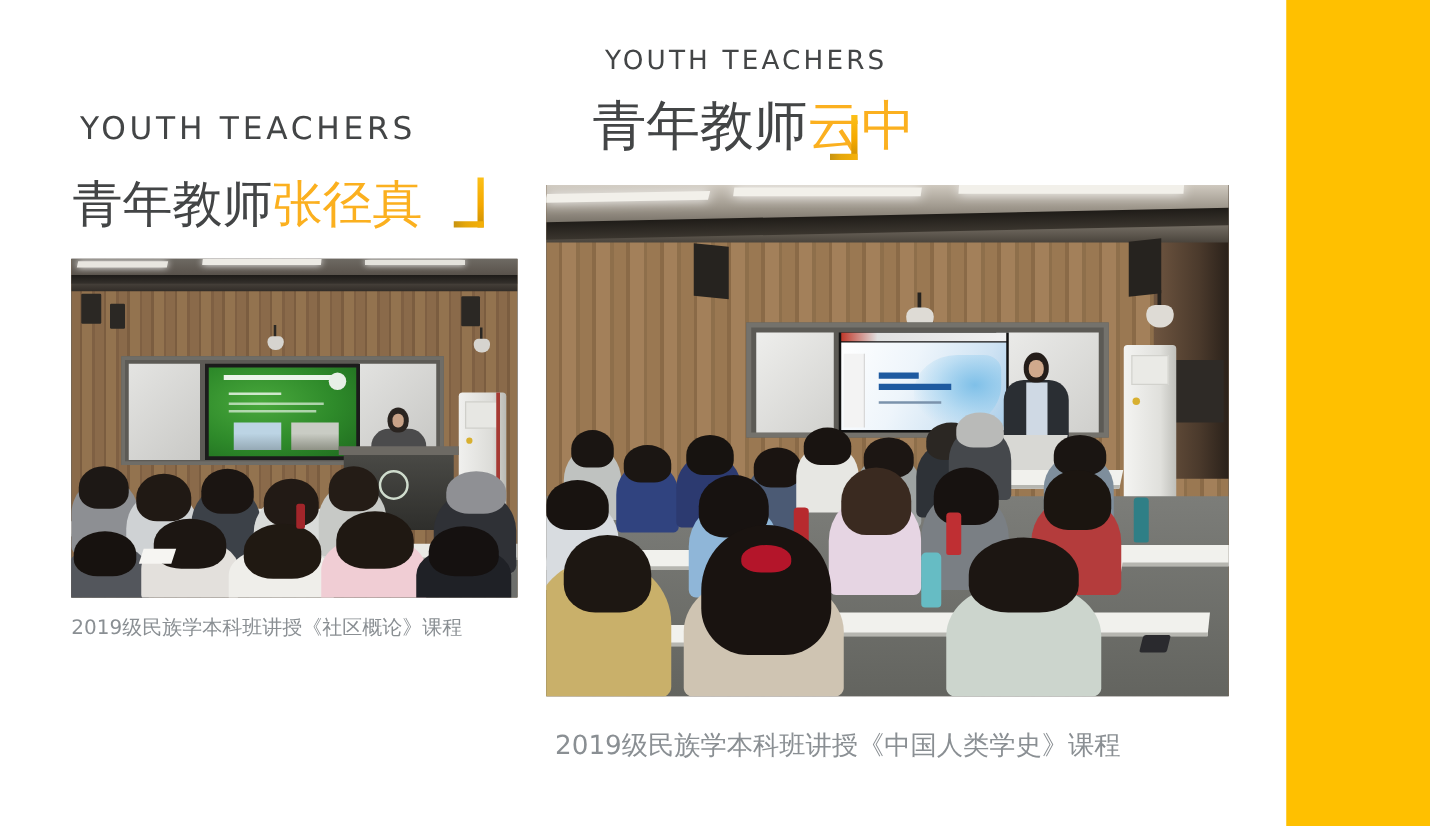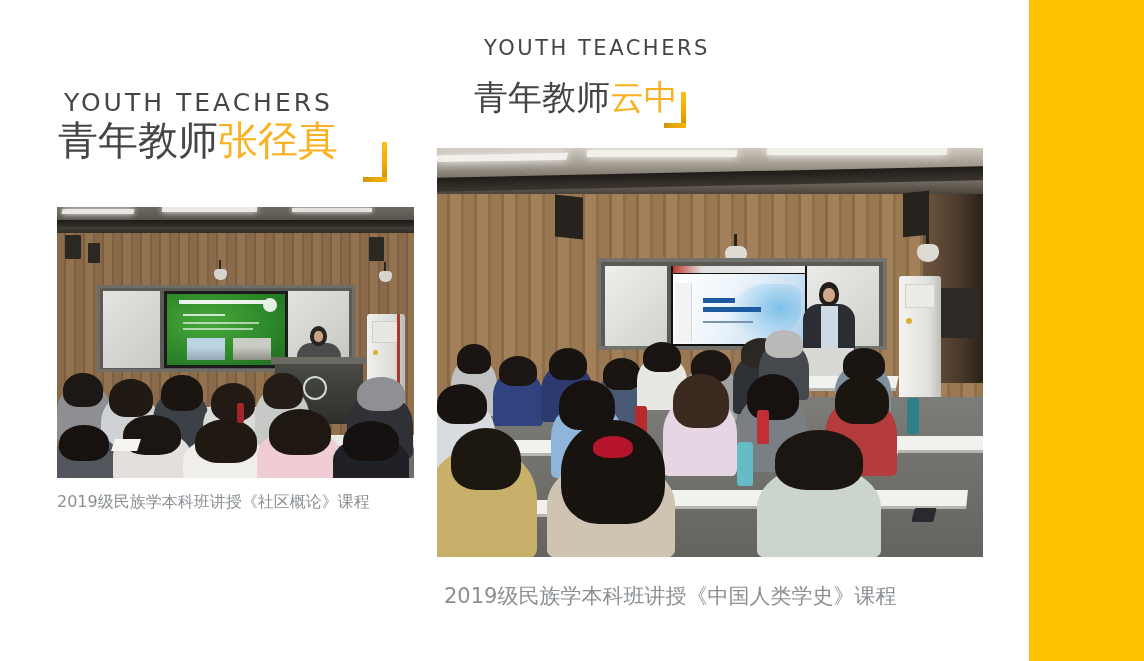--- a/index.html
+++ b/index.html
@@ -272,21 +272,21 @@
 </style>
 </head>
 <body>
 
 <div class="yellow-band"></div>
 
 <div class="panel" style="left:64px; top:88px;">
   <div class="eyebrow" style="font-size:25px;">YOUTH  TEACHERS</div>
 </div>
 
-<div class="panel" style="left:58px; top:120px;">
+<div class="panel" style="left:58px; top:144px;">
   <div class="headline" style="font-size:40px;">
     <span>青年教师</span><span class="accent">张径真</span>
   </div>
 </div>
 
 <div class="bracket" style="left:363px; top:142px; width:24px; height:40px;">
   <div class="vstroke"></div>
   <div class="hstroke"></div>
 </div>
 
@@ -371,21 +371,21 @@
   <div style="position:absolute;left:56px;top:232px;width:26px;height:12px;background:#f6f5f2;transform:skewX(-18deg);"></div>
 </div>
 
 <div class="caption" style="left:57px; top:492px; font-size:16px;">2019级民族学本科班讲授《社区概论》课程</div>
 
 <div class="panel" style="left:484px; top:36px;">
   <div class="eyebrow" style="font-size:21px;">YOUTH  TEACHERS</div>
 </div>
 
 <div class="panel" style="left:474px; top:80px;">
-  <div class="headline" style="font-size:34px;">
+  <div class="headline" style="font-size:43px;">
     <span>青年教师</span><span class="accent">云中</span>
   </div>
 </div>
 
 <div class="bracket" style="left:664px; top:92px; width:22px; height:36px;">
   <div class="vstroke"></div>
   <div class="hstroke"></div>
 </div>
 
 <div class="photo p2">

